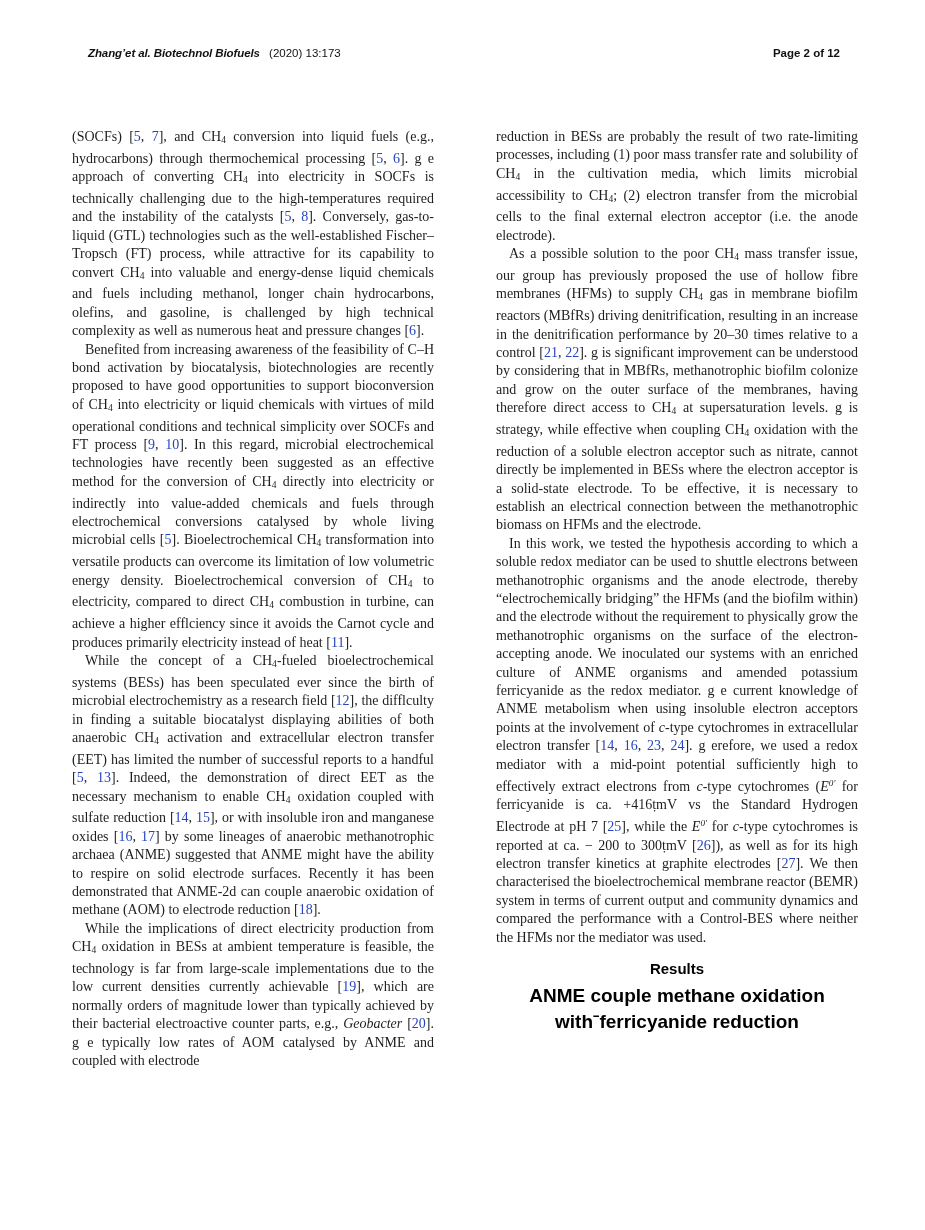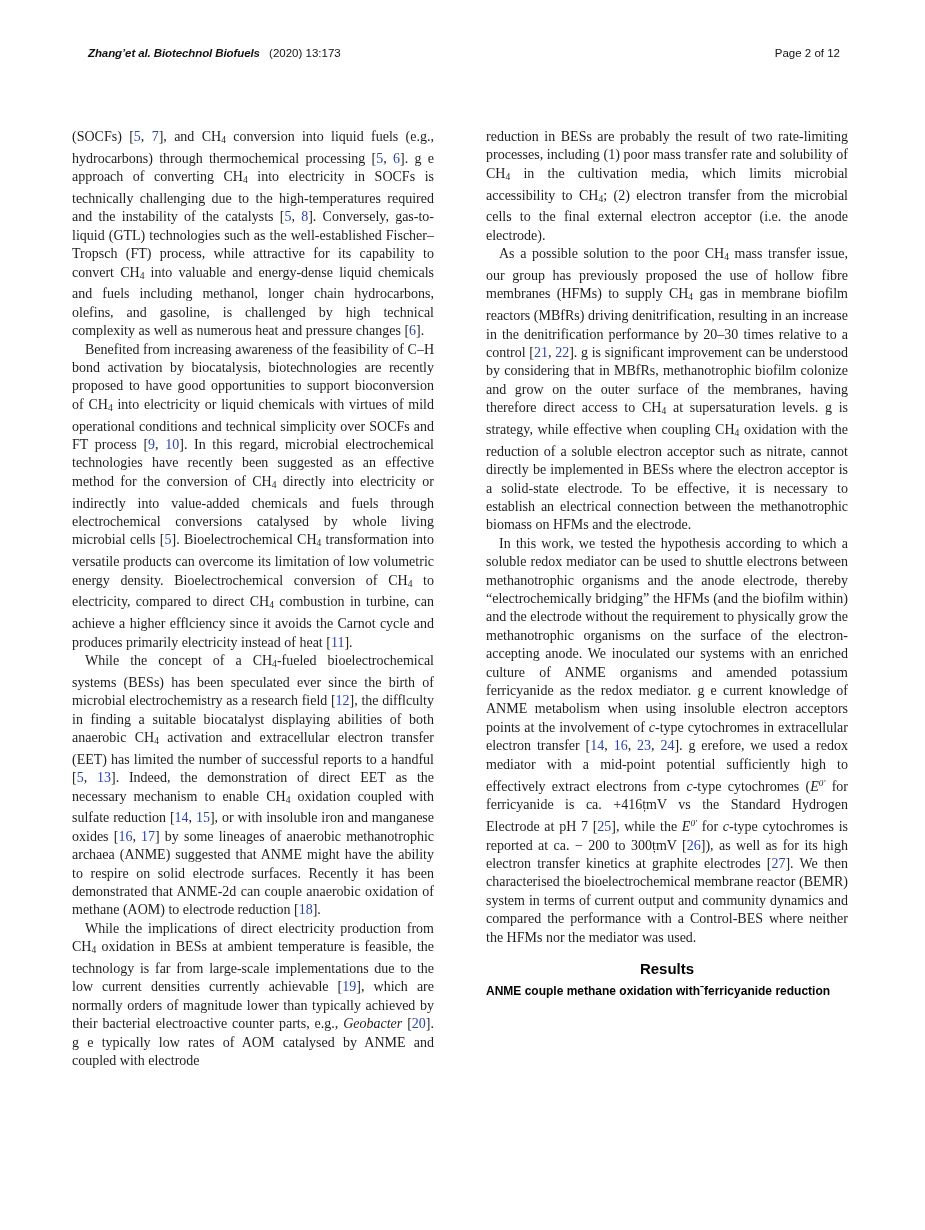--- a/index.html
+++ b/index.html
@@ -18,47 +18,47 @@
   .page { position: relative; width: 898px; height: 1230px; overflow: hidden; }
 
   .header {
     position: absolute; top: 47px; left: 88px; width: 752px;
     display: flex; justify-content: space-between; align-items: baseline;
     font-family: "Liberation Sans", "DejaVu Sans", sans-serif;
     font-size: 11.5px; color: #111;
   }
   .journal-ref { font-style: italic; font-weight: 700; letter-spacing: -0.1px; }
   .journal-issue { font-weight: 400; margin-left: 6px; }
-  .page-num { font-weight: 400; }
+  .page-num { font-weight: 700; }
 
   .col {
     position: absolute; top: 128px; width: 362px;
     font-size: 14px; line-height: 18.4px;
     text-align: justify;
   }
   .col-left { left: 72px; }
-  .col-right { left: 486px; }
+  .col-right { left: 496px; }
 
   p { margin: 0; padding: 0; }
   p.indent { text-indent: 13px; }
 
   .cite { color: var(--cite); }
   .subsc { font-size: 68%; vertical-align: -0.25em; }
   .supsc { font-size: 66%; vertical-align: 0.5em; font-style: italic; }
   .ital { font-style: italic; }
 
   .h1 {
     font-family: "Liberation Sans", "DejaVu Sans", sans-serif;
     font-weight: 700; font-size: 15px; line-height: 1.25;
     margin: 13px 0 4px 0; text-align: center; color: #000;
   }
   .h2 {
     font-family: "Liberation Sans", "DejaVu Sans", sans-serif;
-    font-weight: 700; font-size: 12px; line-height: 1.4;
-    margin: 0 0 3px 0; text-align: left; color: #000;
+    font-weight: 700; font-size: 19px; line-height: 1.4;
+    margin: 0 0 3px 0; text-align: center; color: #000;
   }
 </style>
 </head>
 <body>
 
 <div class="page">
   <div class="header">
     <div>
       <span class="journal-ref">Zhangʼet al. Biotechnol Biofuels</span>
       <span class="journal-issue">(2020) 13:173</span>

